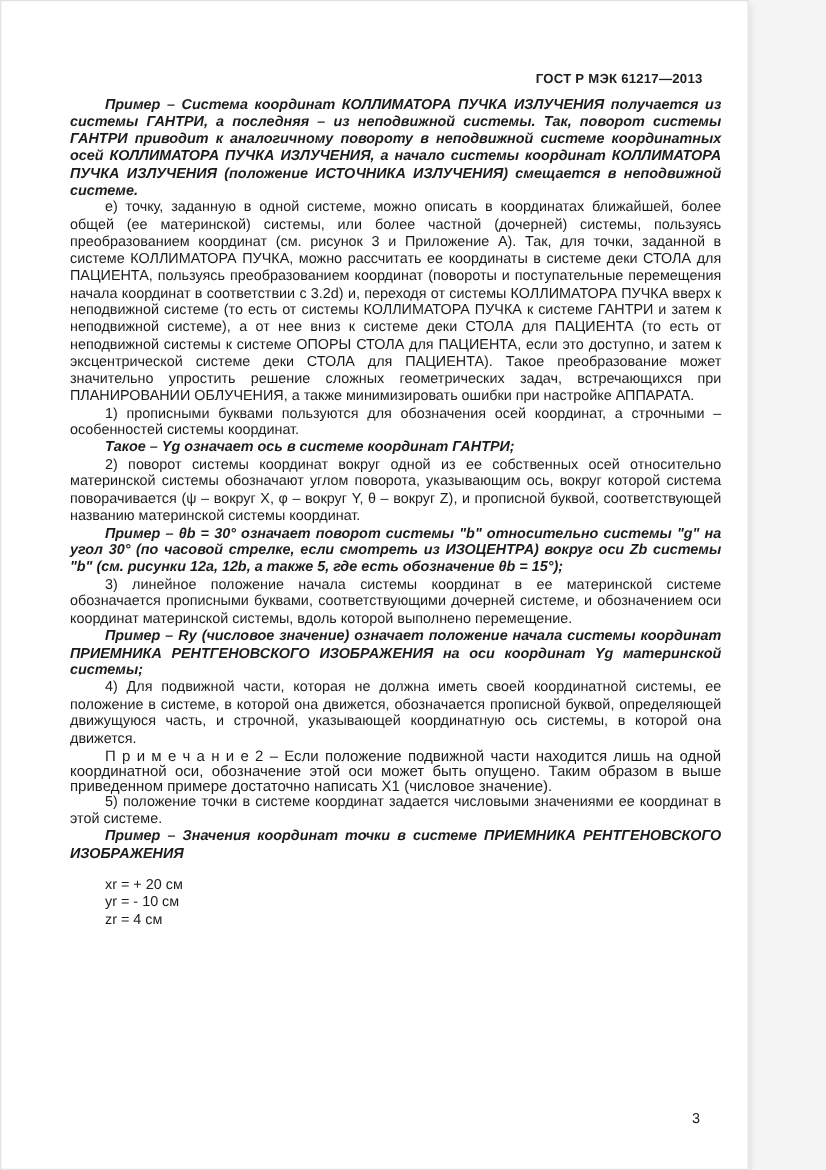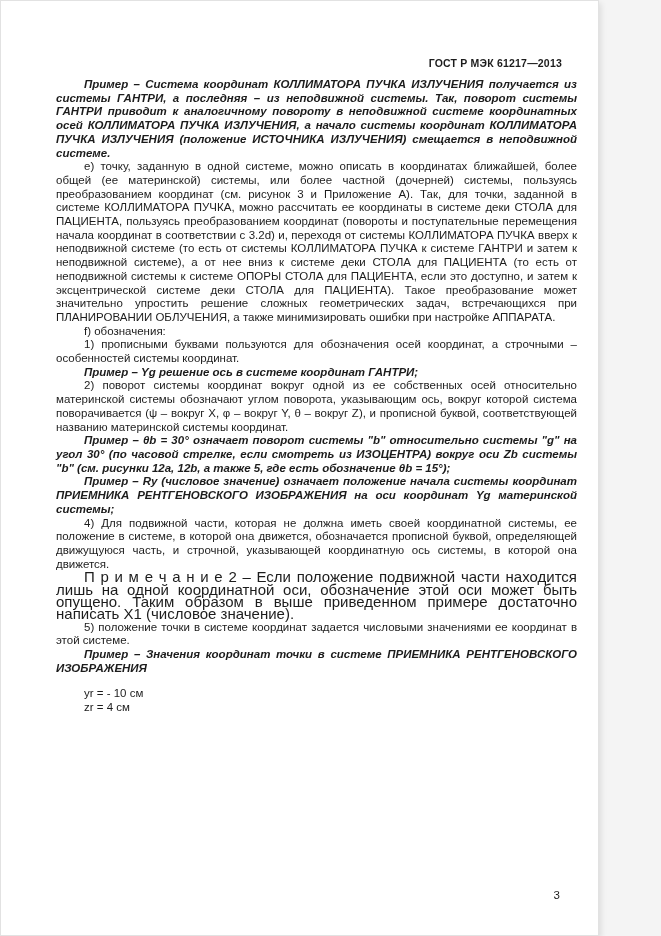--- a/index.html
+++ b/index.html
@@ -30,21 +30,21 @@
     text-align: justify;
   }
   .content p { margin: 0; }
   .indent { text-indent: 28px; }
   .example {
     font-weight: bold; font-style: italic;
     margin: 8px 0;
   }
   .example.tight { margin-bottom: 12px; }
   .note {
-    font-size: 15px; line-height: 12.3px;
+    font-size: 12px; line-height: 12.3px;
     margin: 6px 0;
   }
   .coord-line { text-indent: 28px; text-align: left; }
   .page-number {
     position: absolute; bottom: 34px; right: 38px;
     font-size: 11.5px;
   }
 </style>
 </head>
 <body>
@@ -52,42 +52,43 @@
 <div class="page">
 
   <div class="doc-header">ГОСТ Р МЭК 61217—2013</div>
 
   <div class="content">
 
     <p class="example indent">Пример – Система координат КОЛЛИМАТОРА ПУЧКА ИЗЛУЧЕНИЯ получается из системы ГАНТРИ, а последняя – из неподвижной системы. Так, поворот системы ГАНТРИ приводит к аналогичному повороту в неподвижной системе координатных осей КОЛЛИМАТОРА ПУЧКА ИЗЛУЧЕНИЯ, а начало системы координат КОЛЛИМАТОРА ПУЧКА ИЗЛУЧЕНИЯ (положение ИСТОЧНИКА ИЗЛУЧЕНИЯ) смещается в неподвижной системе.</p>
 
     <p class="indent">e) точку, заданную в одной системе, можно описать в координатах ближайшей, более общей (ее материнской) системы, или более частной (дочерней) системы, пользуясь преобразованием координат (см. рисунок 3 и Приложение А). Так, для точки, заданной в системе КОЛЛИМАТОРА ПУЧКА, можно рассчитать ее координаты в системе деки СТОЛА для ПАЦИЕНТА, пользуясь преобразованием координат (повороты и поступательные перемещения начала координат в соответствии с 3.2d) и, переходя от системы КОЛЛИМАТОРА ПУЧКА вверх к неподвижной системе (то есть от системы КОЛЛИМАТОРА ПУЧКА к системе ГАНТРИ и затем к неподвижной системе), а от нее вниз к системе деки СТОЛА для ПАЦИЕНТА (то есть от неподвижной системы к системе ОПОРЫ СТОЛА для ПАЦИЕНТА, если это доступно, и затем к эксцентрической системе деки СТОЛА для ПАЦИЕНТА). Такое преобразование может значительно упростить решение сложных геометрических задач, встречающихся при ПЛАНИРОВАНИИ ОБЛУЧЕНИЯ, а также минимизировать ошибки при настройке АППАРАТА.</p>
 
-    <p class="indent">f) обозначения:</p>
 
     <p class="indent">1) прописными буквами пользуются для обозначения осей координат, а строчными – особенностей системы координат.</p>
 
-    <p class="example indent">Пример – Yg решение ось в системе координат ГАНТРИ;</p>
+    <p class="example indent">Такое – Yg означает ось в системе координат ГАНТРИ;</p>
 
     <p class="indent">2) поворот системы координат вокруг одной из ее собственных осей относительно материнской системы обозначают углом поворота, указывающим ось, вокруг которой система поворачивается (ψ – вокруг X, φ – вокруг Y, θ – вокруг Z), и прописной буквой, соответствующей названию материнской системы координат.</p>
 
     <p class="example indent">Пример – θb = 30° означает поворот системы "b" относительно системы "g" на угол 30° (по часовой стрелке, если смотреть из ИЗОЦЕНТРА) вокруг оси Zb системы "b" (см. рисунки 12a, 12b, а также 5, где есть обозначение θb = 15°);</p>
 
+    <p class="indent">3) линейное положение начала системы координат в ее материнской системе обозначается прописными буквами, соответствующими дочерней системе, и обозначением оси координат материнской системы, вдоль которой выполнено перемещение.</p>
 
     <p class="example indent">Пример – Ry (числовое значение) означает положение начала системы координат ПРИЕМНИКА РЕНТГЕНОВСКОГО ИЗОБРАЖЕНИЯ на оси координат Yg материнской системы;</p>
 
     <p class="indent">4) Для подвижной части, которая не должна иметь своей координатной системы, ее положение в системе, в которой она движется, обозначается прописной буквой, определяющей движущуюся часть, и строчной, указывающей координатную ось системы, в которой она движется.</p>
 
 
     <p class="note indent">П р и м е ч а н и е  2 – Если положение подвижной части находится лишь на одной координатной оси, обозначение этой оси может быть опущено. Таким образом в выше приведенном примере достаточно написать X1 (числовое значение).</p>
 
     <p class="indent">5) положение точки в системе координат задается числовыми значениями ее координат в этой системе.</p>
 
     <p class="example tight indent">Пример – Значения координат точки в системе ПРИЕМНИКА РЕНТГЕНОВСКОГО ИЗОБРАЖЕНИЯ</p>
 
+    <p class="coord-line">xr = + 20 см</p>
 
     <p class="coord-line">yr = - 10 см</p>
 
     <p class="coord-line">zr = 4 см</p>
 
   </div>
 
   <div class="page-number">3</div>
 
 </div>

